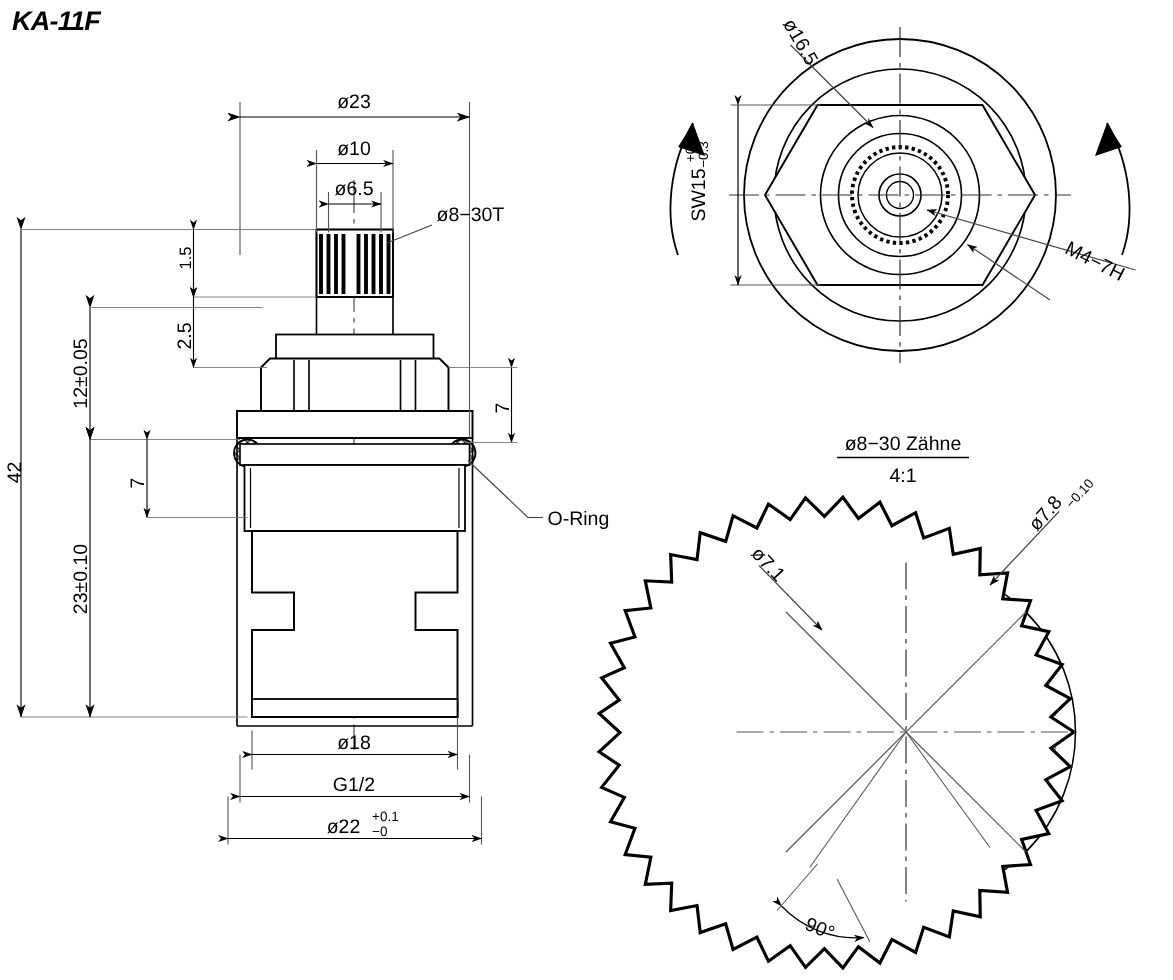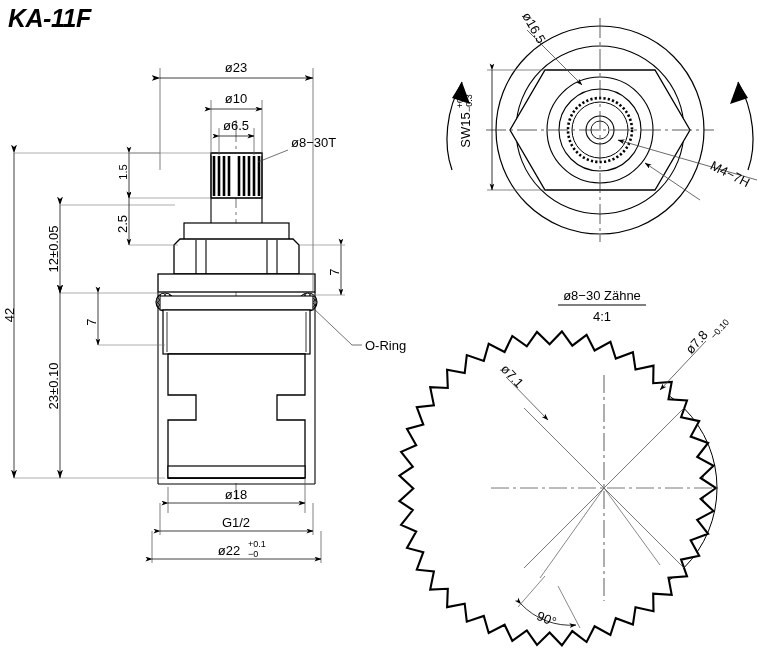--- a/index.html
+++ b/index.html
@@ -1,19 +1,19 @@
 <!DOCTYPE html>
 <html><head>
 <meta charset="utf-8">
 <style>
   html,body{margin:0;padding:0;background:#fff;}
   body{width:782px;height:653px;position:relative;overflow:hidden;
        font-family:"Liberation Sans","DejaVu Sans",sans-serif;color:#000;}
   #sheet{position:absolute;left:0;top:0;width:782px;height:653px;}
-  #title{position:absolute;left:8px;top:4px;font-size:25px;font-weight:bold;
+  #title{position:absolute;left:8px;top:4px;font-size:18px;font-weight:bold;
          font-style:italic;letter-spacing:-0.5px;color:#000;white-space:nowrap;}
   svg{position:absolute;left:0;top:0;}
   .dimtxt{font-family:"Liberation Sans","DejaVu Sans",sans-serif;font-size:13px;fill:#000;}
   .dimtxt.sm{font-size:9px;}
   .dimtxt.md{font-size:11px;}
   .lbl{font-family:"Liberation Sans","DejaVu Sans",sans-serif;font-size:13px;fill:#000;}
 </style>
 </head>
 <body>
 

